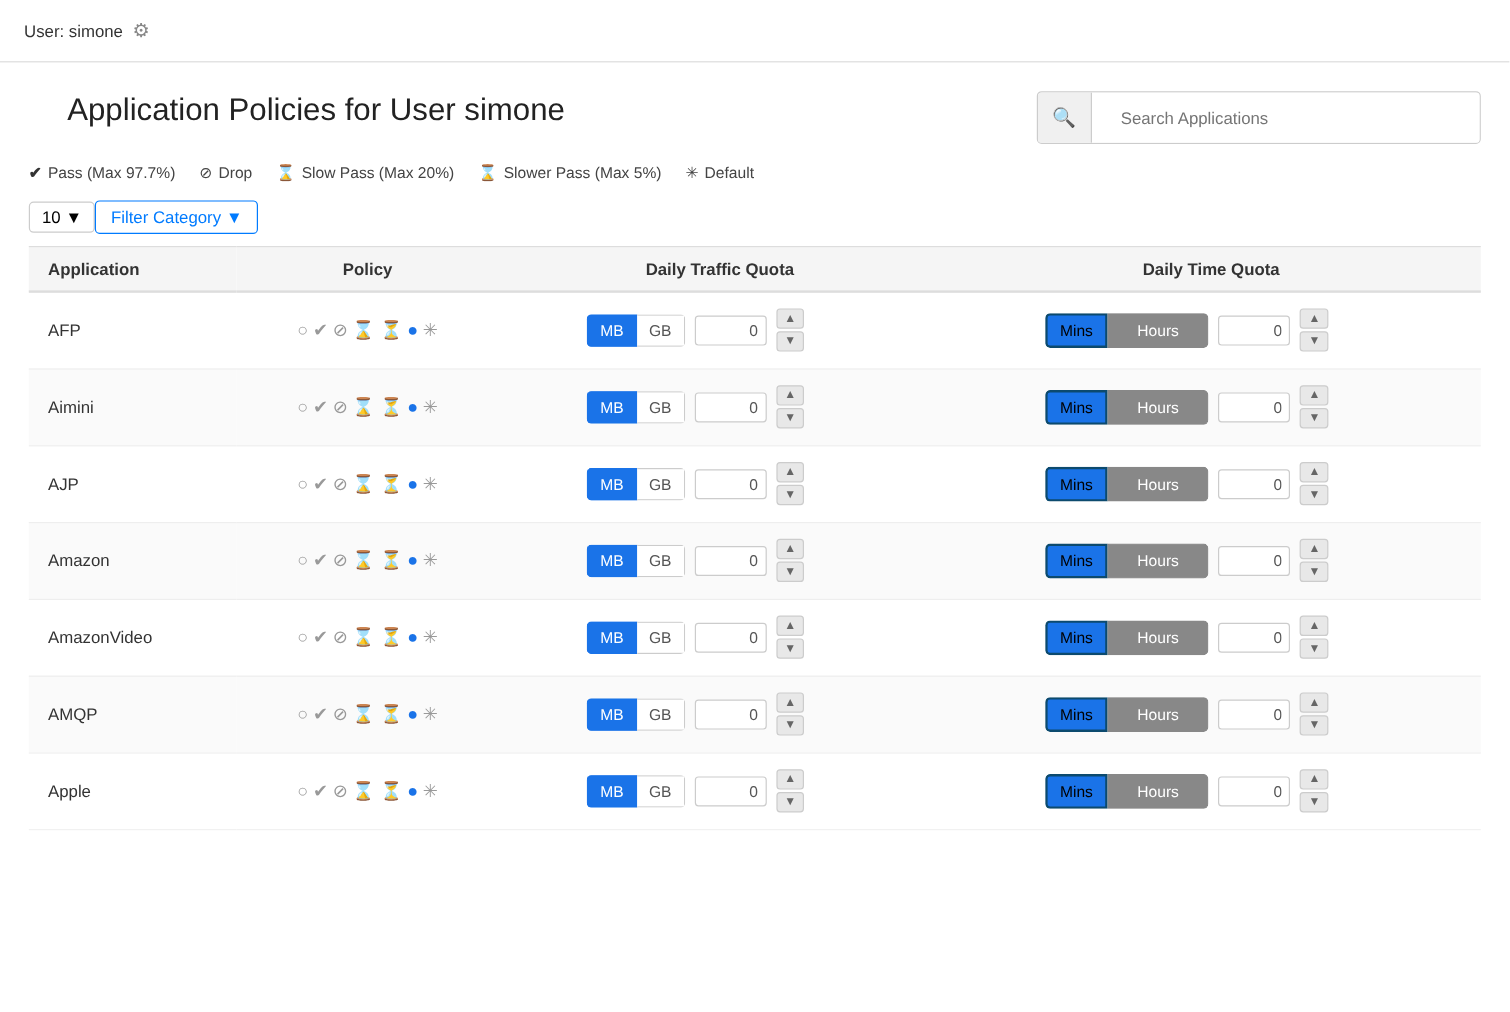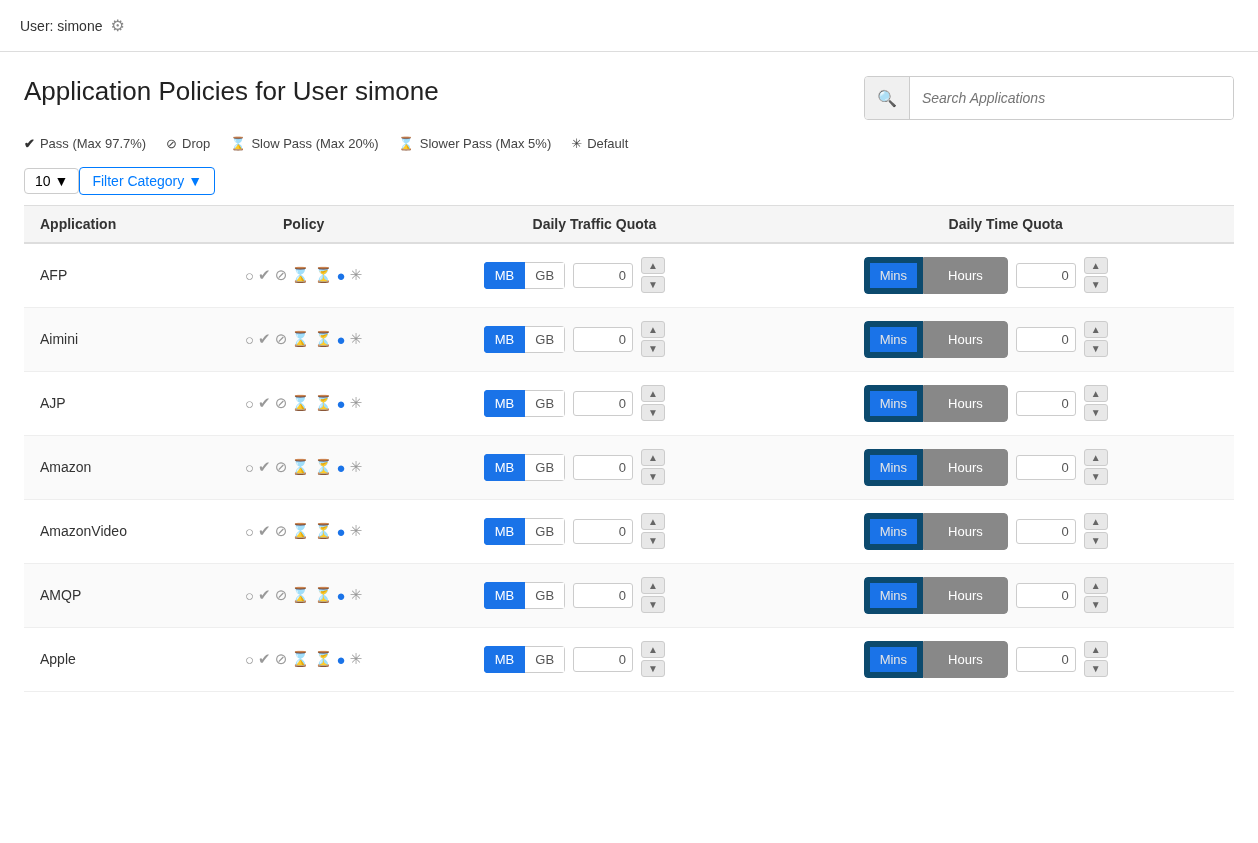--- a/index.html
+++ b/index.html
@@ -13,27 +13,27 @@
     .top-nav-user { display: flex; align-items: center; gap: 8px; font-weight: 500; margin-right: 20px; }
     .gear-icon { color: #888; font-size: 16px; cursor: pointer; }
     .top-nav-links { display: flex; gap: 24px; align-items: center; }
     .nav-link { color: #666; text-decoration: none; cursor: pointer; }
     .nav-link.active { color: #000; font-weight: 600; border-bottom: 2px solid #000; padding-bottom: 2px; }
 
     
     .page-content { padding: 24px 24px 0 24px; }
 
     
-    .page-header-row { display: flex; align-items: flex-start; justify-content: space-between; margin-bottom: 16px; }
+    .page-header-row { display: flex; align-items: flex-start; justify-content: space-between; margin-bottom: 16px; margin-left: 32px; }
     .page-title { font-size: 26px; font-weight: 500; color: #222; }
 
     
     .search-box { display: flex; align-items: center; border: 1px solid #ccc; border-radius: 4px; overflow: hidden; width: 370px; height: 44px; }
     .search-icon-btn { background: #f0f0f0; border: none; border-right: 1px solid #ccc; padding: 0 12px; height: 100%; cursor: pointer; font-size: 16px; color: #555; display: flex; align-items: center; }
-    .search-input { border: none; outline: none; padding: 0 12px; font-size: 14px; width: 100%; height: 100%; color: #555; font-style: italic; }
+    .search-input { border: none; outline: none; padding: 0 24px; font-size: 14px; width: 100%; height: 100%; color: #555; }
 
     
     .legend-row { display: flex; align-items: center; gap: 20px; margin-bottom: 16px; flex-wrap: wrap; }
     .legend-item { display: flex; align-items: center; gap: 5px; font-size: 13px; color: #444; }
     .legend-check { color: #333; font-weight: bold; }
 
     
     .controls-row { display: flex; align-items: center; margin-bottom: 10px; }
     .per-page-btn { background: #fff; border: 1px solid #ccc; border-radius: 4px; padding: 4px 10px; cursor: pointer; font-size: 14px; display: flex; align-items: center; gap: 4px; }
     .filter-btn { background: #fff; border: 1px solid #007bff; color: #007bff; border-radius: 4px; padding: 5px 12px; cursor: pointer; font-size: 14px; display: flex; align-items: center; gap: 4px; }
@@ -53,21 +53,21 @@
 
     
     .quota-cell { display: flex; align-items: center; gap: 8px; justify-content: center; }
     .btn-group { display: flex; border-radius: 4px; overflow: hidden; }
     .btn-mb { background: #1a73e8; color: #fff; border: 1px solid #1a73e8; padding: 5px 10px; font-size: 13px; cursor: pointer; font-weight: 500; }
     .btn-gb { background: #fff; color: #555; border: 1px solid #ccc; border-left: none; padding: 5px 10px; font-size: 13px; cursor: pointer; }
     .quota-input { border: 1px solid #ccc; border-radius: 3px; padding: 4px 6px; width: 60px; font-size: 13px; text-align: right; color: #555; }
     .quota-arrow-btn { background: #e8e8e8; border: 1px solid #ccc; border-radius: 3px; padding: 4px 8px; cursor: pointer; font-size: 12px; color: #666; }
 
     
-    .btn-mins { background: #1a73e8; color: #e5e5e5; border: 6px solid #0c4a6e; padding: 5px 10px; font-size: 13px; cursor: pointer; font-weight: 500; border-radius: 4px 0 0 4px; }
+    .btn-mins { background: #1a73e8; color: #000000; border: 2px solid #0c4a6e; padding: 5px 10px; font-size: 13px; cursor: pointer; font-weight: 500; border-radius: 4px 0 0 4px; }
     .btn-hours { background: #888; color: #fff; border: 1px solid #888; padding: 5px 24px; font-size: 13px; cursor: pointer; border-radius: 0 4px 4px 0; }
 
     .row-height { height: 64px; }
   </style>
 </head>
 <body>
 
 <nav class="top-nav">
   <div class="top-nav-user">
     <span>User: simone</span>

